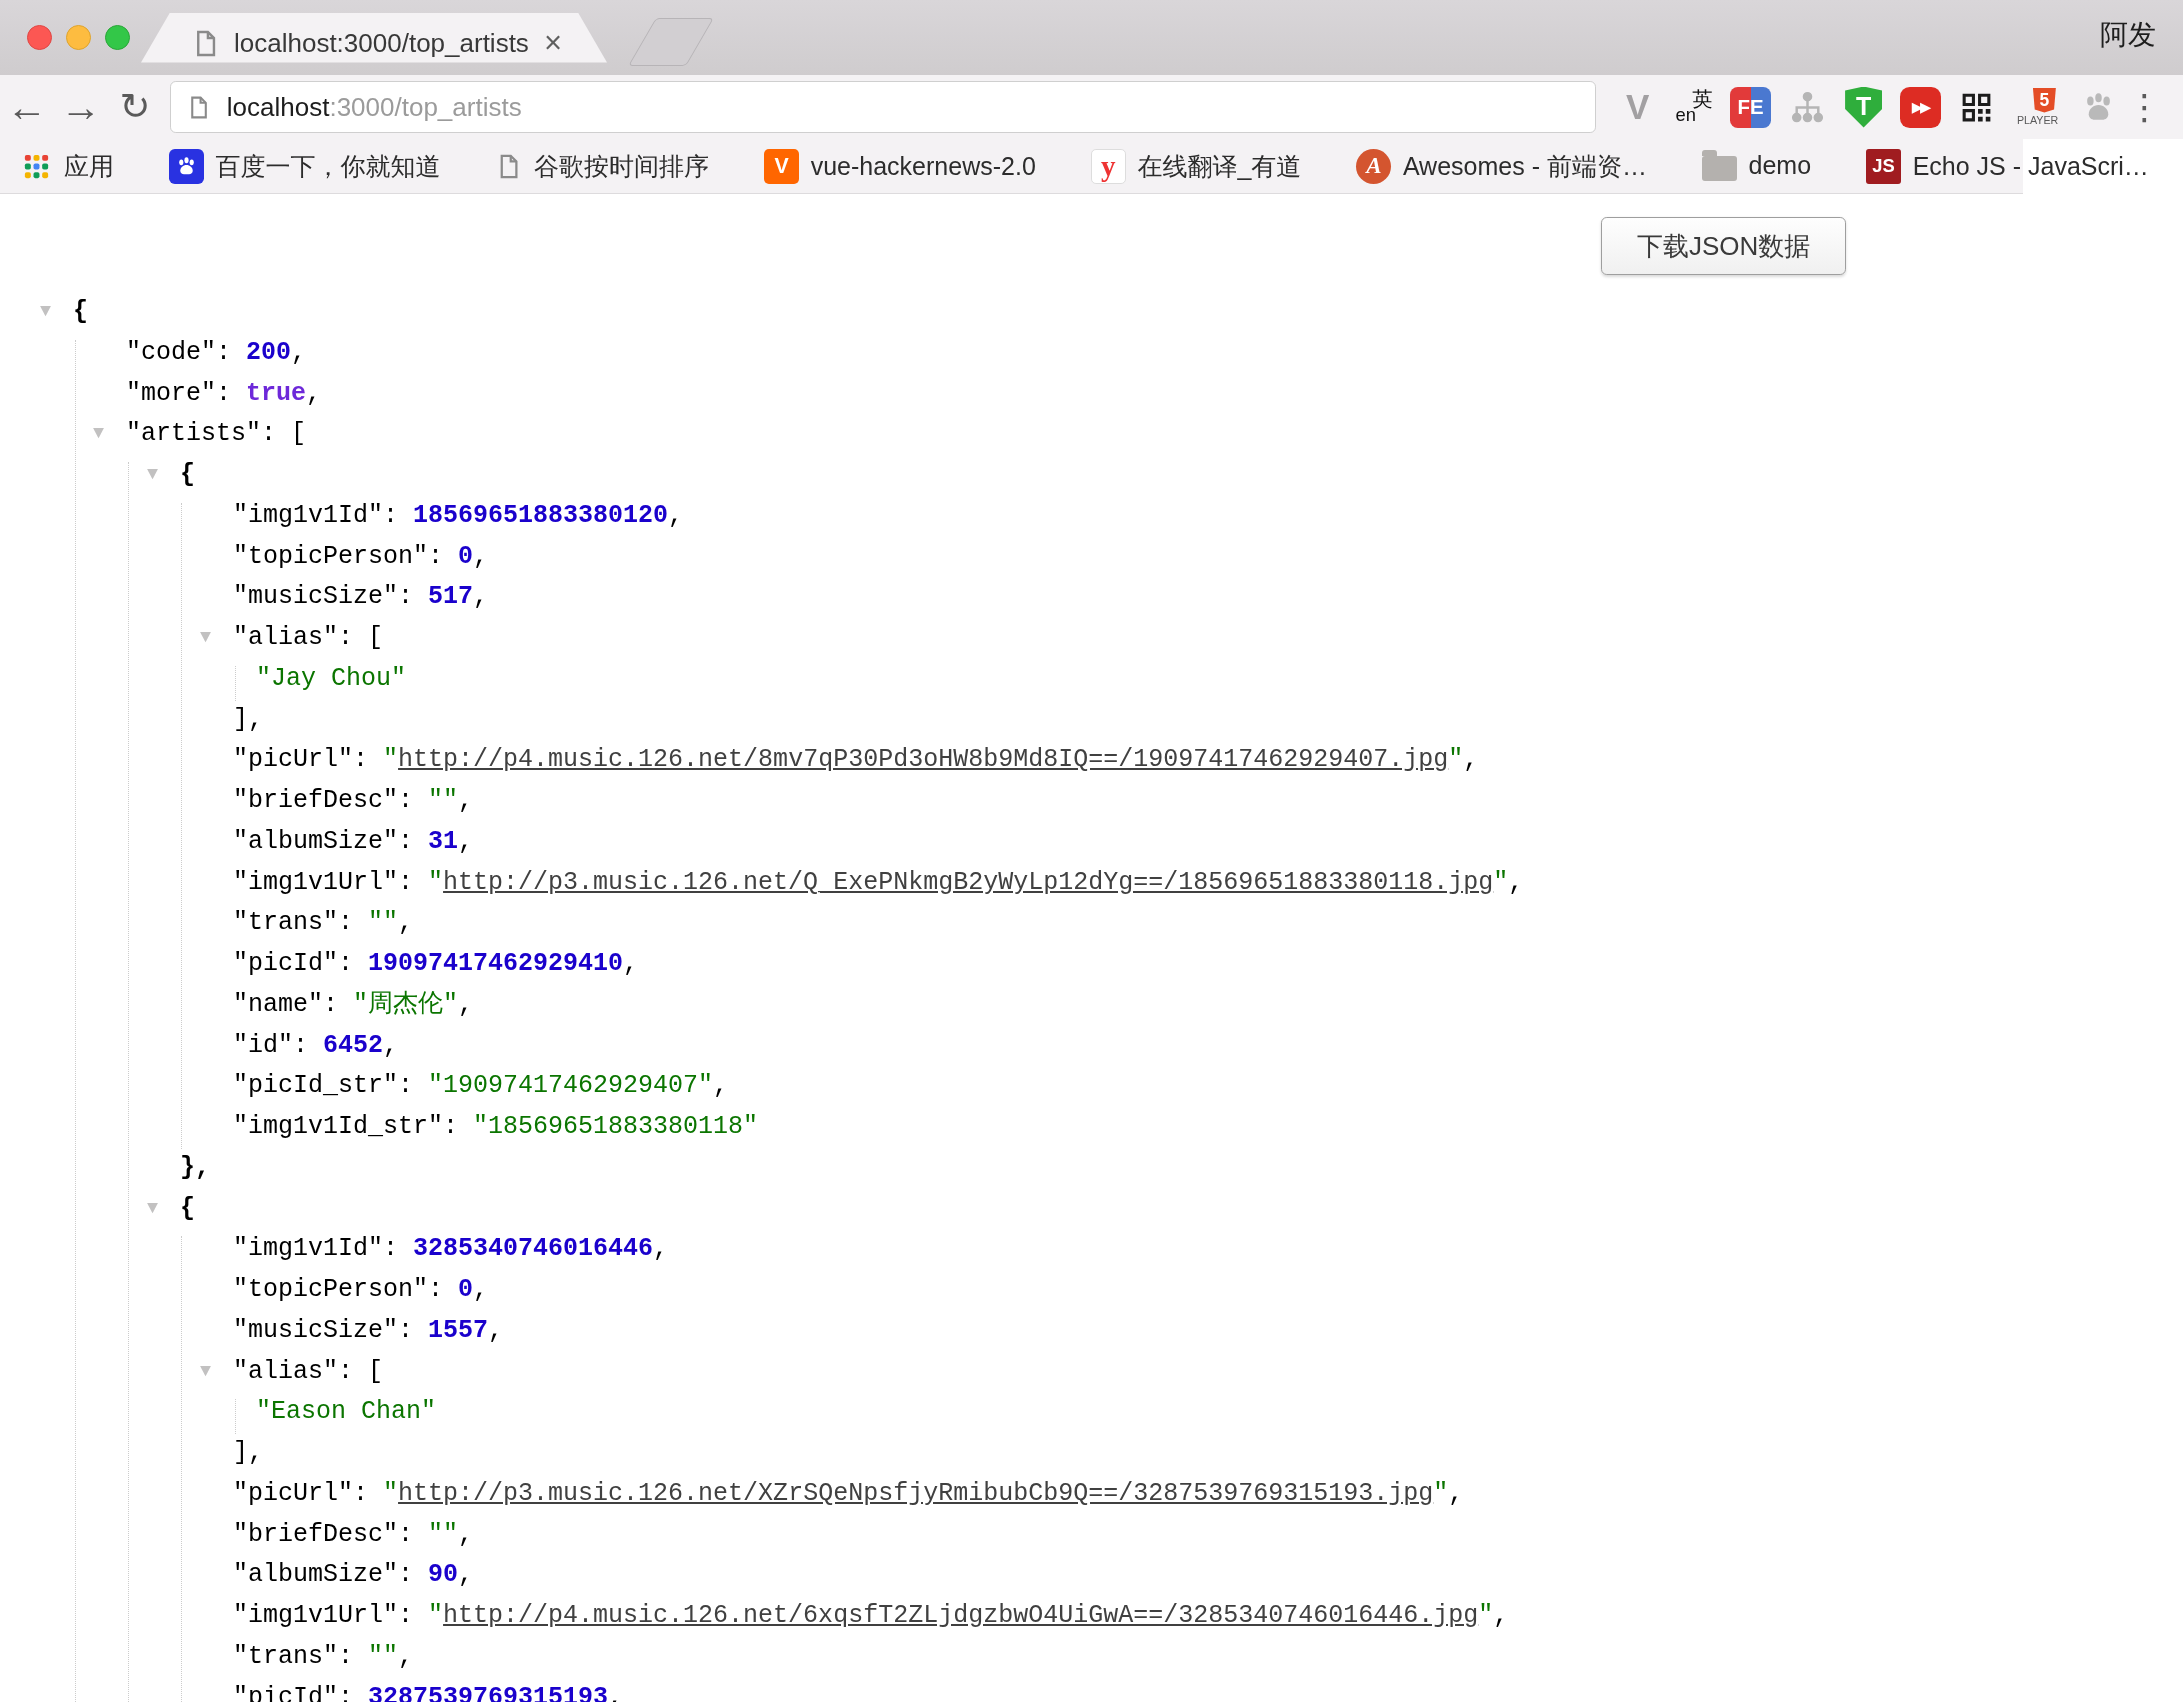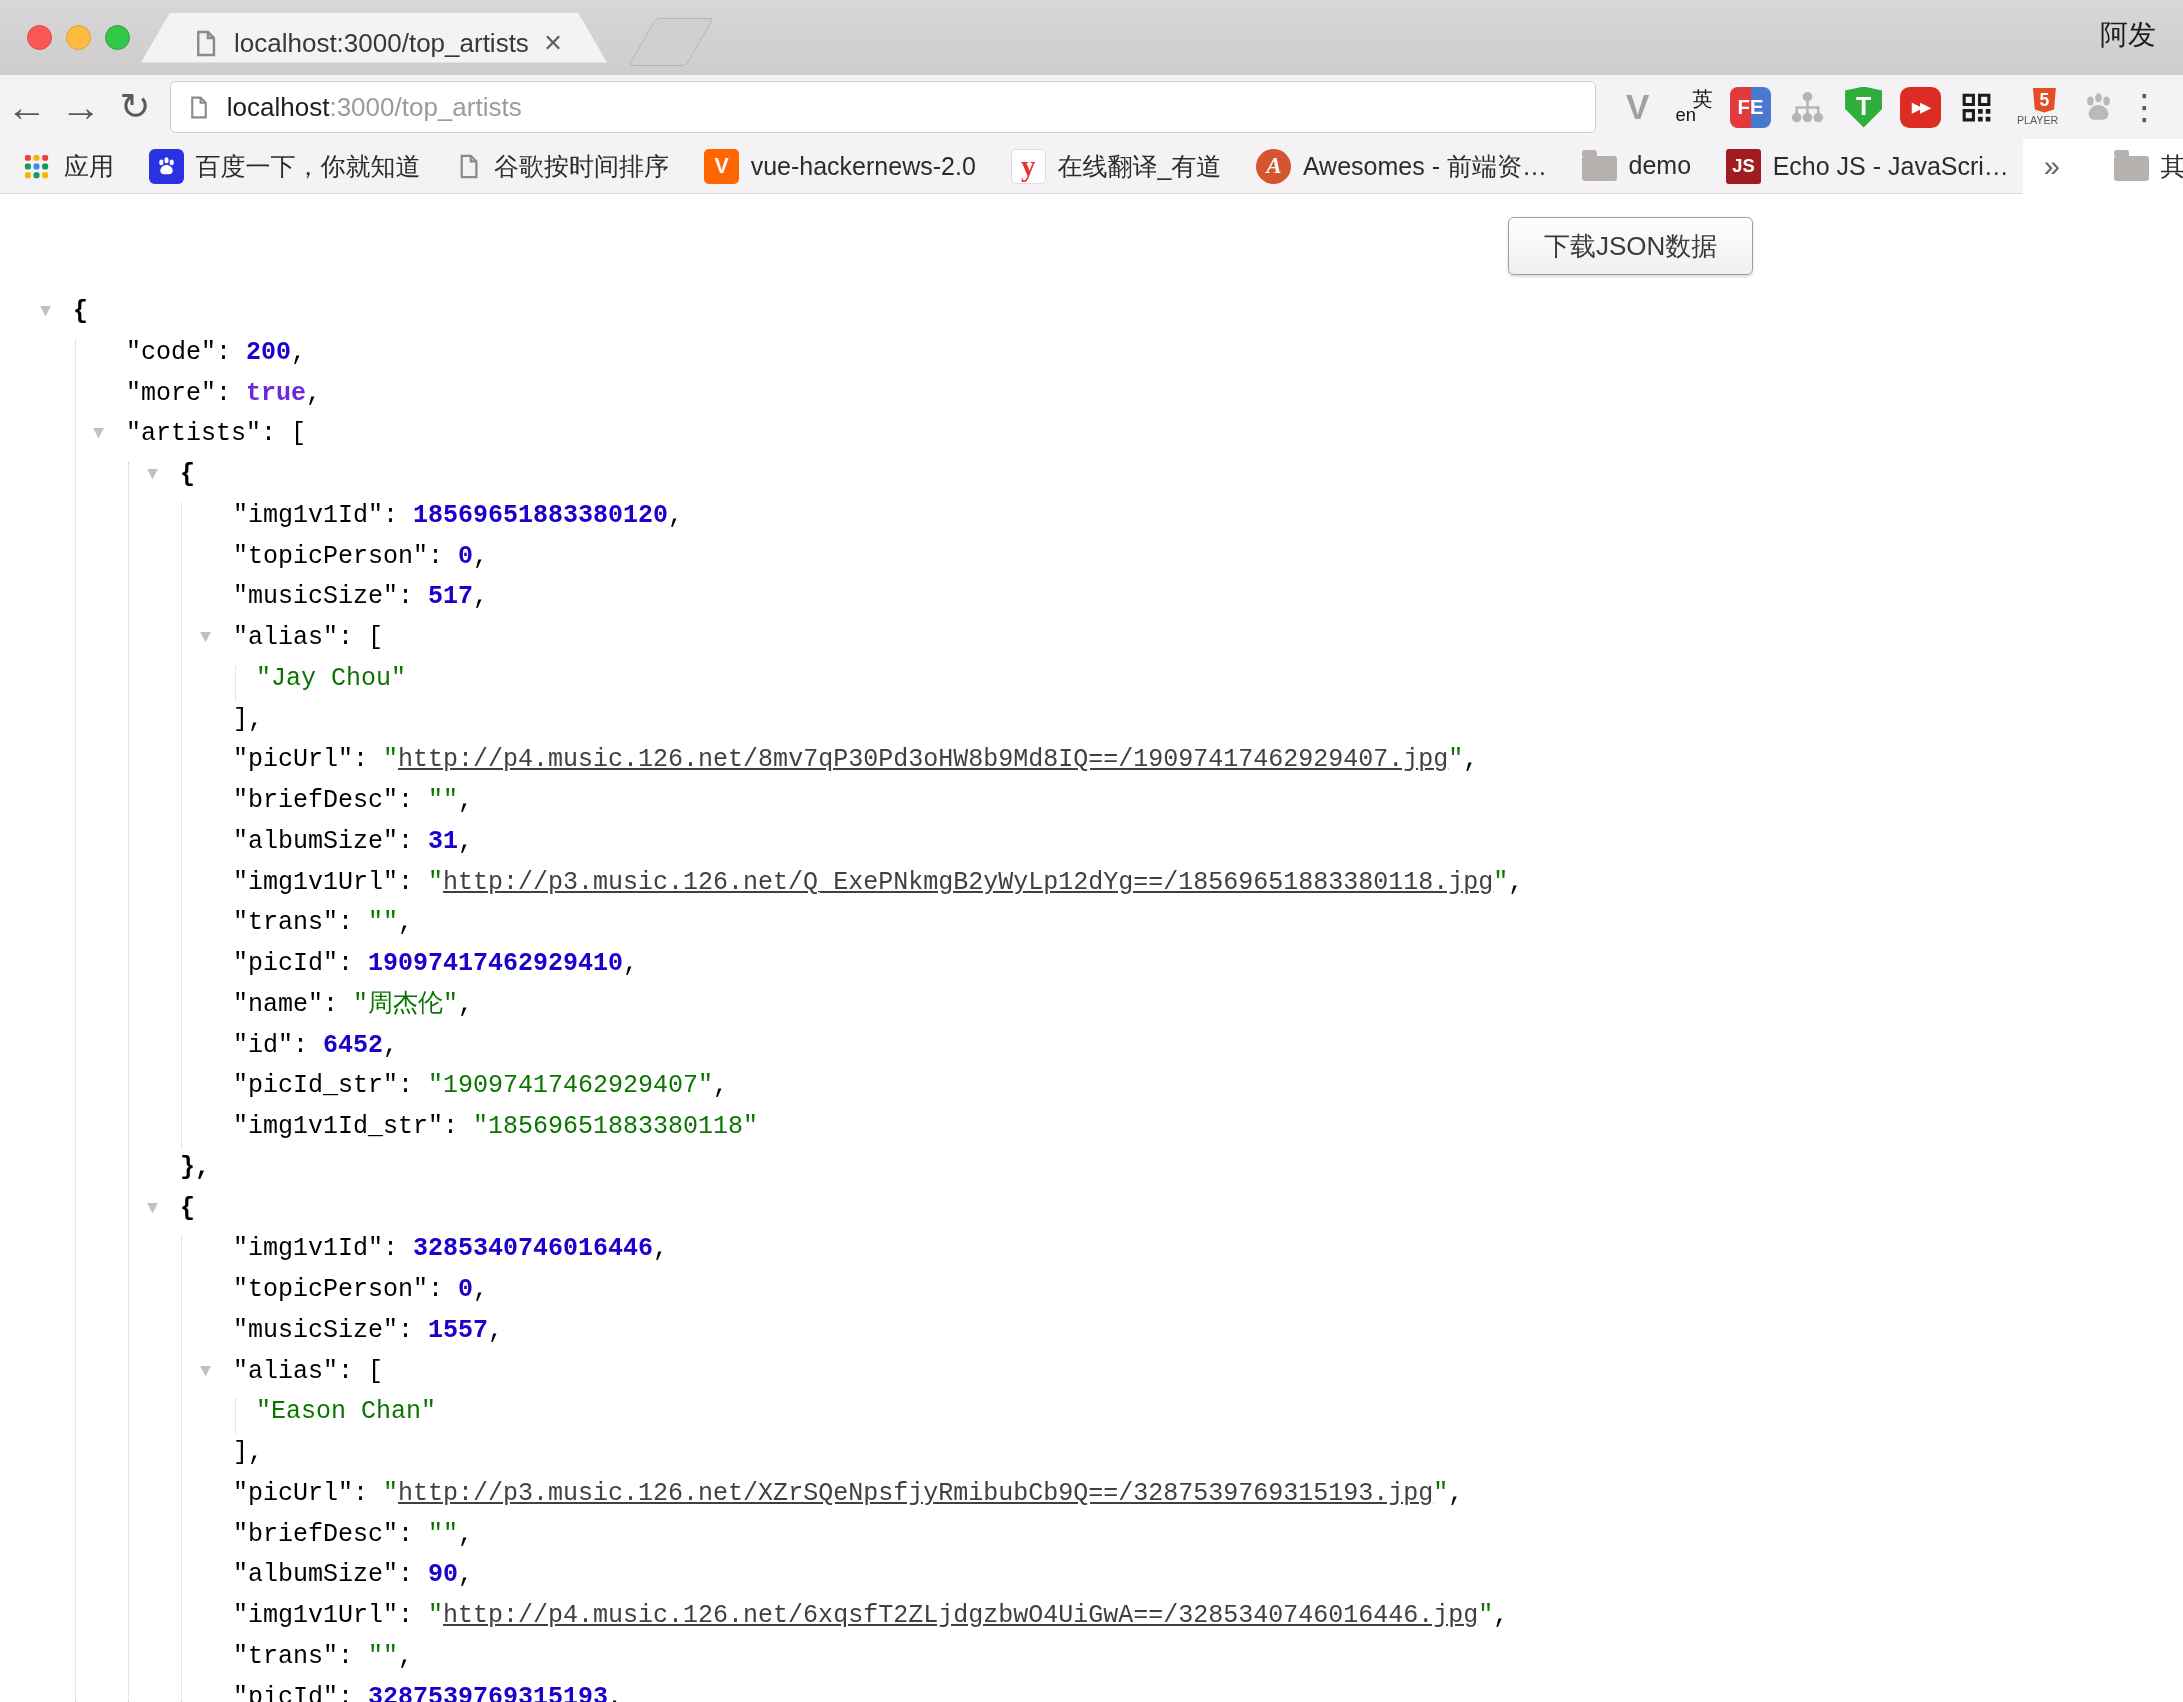--- a/index.html
+++ b/index.html
@@ -48,42 +48,42 @@
                 color:#fff; font-weight:bold; font-size:25px; text-align:center; line-height:39px; }
   .ext-play { width:41px; height:41px; background:#dd2c23; border-radius:9.7px; color:#fff;
               font-size:14.6px; letter-spacing:-2.9px; text-align:center; line-height:41px; }
   .ext-h5 { flex-direction:column; width:50px; }
   .ext-h5 .five { width:23px; height:25px; background:#e44d26; color:#fff; font-size:17.5px; font-weight:bold;
                   text-align:center; line-height:25px; clip-path:polygon(0 0,100% 0,92% 88%,50% 100%,8% 88%); margin-left:13.6px;}
   .ext-h5 .cap { font-size:10.7px; color:#5a5a5a; margin-top:1.9px; letter-spacing:0; }
   .menu-dots { font-size:35px; color:#5a5a5a; width:39px; text-align:center; margin:0 13.6px 0 5.8px; cursor:pointer; }
 
   .bookmarks { position:absolute; left:0; top:139px; width:2023px; height:55px; background:#f4f2f4;
-               border-bottom:1.9px solid #dddbdd; display:flex; align-items:center; padding:0 21.3px; gap:35px; }
+               border-bottom:1.9px solid #dddbdd; display:flex; align-items:center; padding:0 21.3px; gap:55px; }
   .bm { display:flex; align-items:center; gap:11.6px; cursor:pointer; white-space:nowrap; }
   .bm-label { font-size:25px; color:#2c2c2c; }
   .bm-glyph { width:35px; height:35px; border-radius:4.9px; color:#fff; font-weight:bold;
               display:flex; align-items:center; justify-content:center; font-size:21.3px; }
   .glyph-vue { background:#f60; }
   .glyph-youdao { background:#fff; color:#e33; border:1px solid #ddd; font-family:"Liberation Serif",serif; font-size:29px; }
   .glyph-awesomes { background:#d4552f; border-radius:50%; font-family:"Liberation Serif",serif; font-style:italic; font-size:23px; }
   .glyph-js { background:#a01c20; border-radius:2.9px; font-size:18.4px; }
   .folder-icon { width:35px; height:25px; background:#b4b1ae; border-radius:2.9px; position:relative; margin-top:5.8px;}
   .folder-icon::before { content:""; position:absolute; left:0; top:-6.8px; width:14.6px; height:6.8px;
                          background:#b4b1ae; border-radius:2.9px 2.9px 0 0; }
   .bm-right { margin-left:auto; display:flex; align-items:center; gap:29px; }
   .overflow-chevron { font-size:29px; color:#666; cursor:pointer; margin-right:25px; }
 
   
   .page { position:absolute; left:0; top:194px; width:2183px; height:1508px; background:#fff; overflow:hidden; }
 
   .btn { position:absolute; top:23px; height:58px; border:1.9px solid #9e9e9e; border-radius:5.8px;
          background:linear-gradient(#fefefe,#f0f0f0); box-shadow:0 1.9px 2.9px rgba(0,0,0,.15);
          font-size:26px; color:#3a3a3a; padding:0 35px; line-height:54px; cursor:pointer; }
-  .btn-download { left:1508px; }
+  .btn-download { left:1601px; }
   .btn-group { position:absolute; left:1863px; top:23px; height:58px; display:flex;
                border:1.9px solid #9e9e9e; border-radius:5.8px; overflow:hidden; box-shadow:0 1.9px 2.9px rgba(0,0,0,.15); }
   .btn-seg { font-size:26px; color:#3a3a3a; padding:0 31px; line-height:54px; cursor:pointer;
              background:linear-gradient(#fefefe,#f0f0f0); }
   .btn-seg.active { background:linear-gradient(#e0dfe0,#d3d2d3); border-right:1.9px solid #b5b5b5; }
 
   .json-viewer { position:absolute; left:0; top:0; right:0; bottom:0;
                  font-family:"Liberation Mono","DejaVu Sans Mono",monospace; font-size:25px; }
   .json-line { position:absolute; left:0; right:0; height:41px; line-height:41px; white-space:nowrap; }
   .toggle { position:absolute; top:0; font-size:18.4px; color:#c2c1c1; cursor:pointer; }

